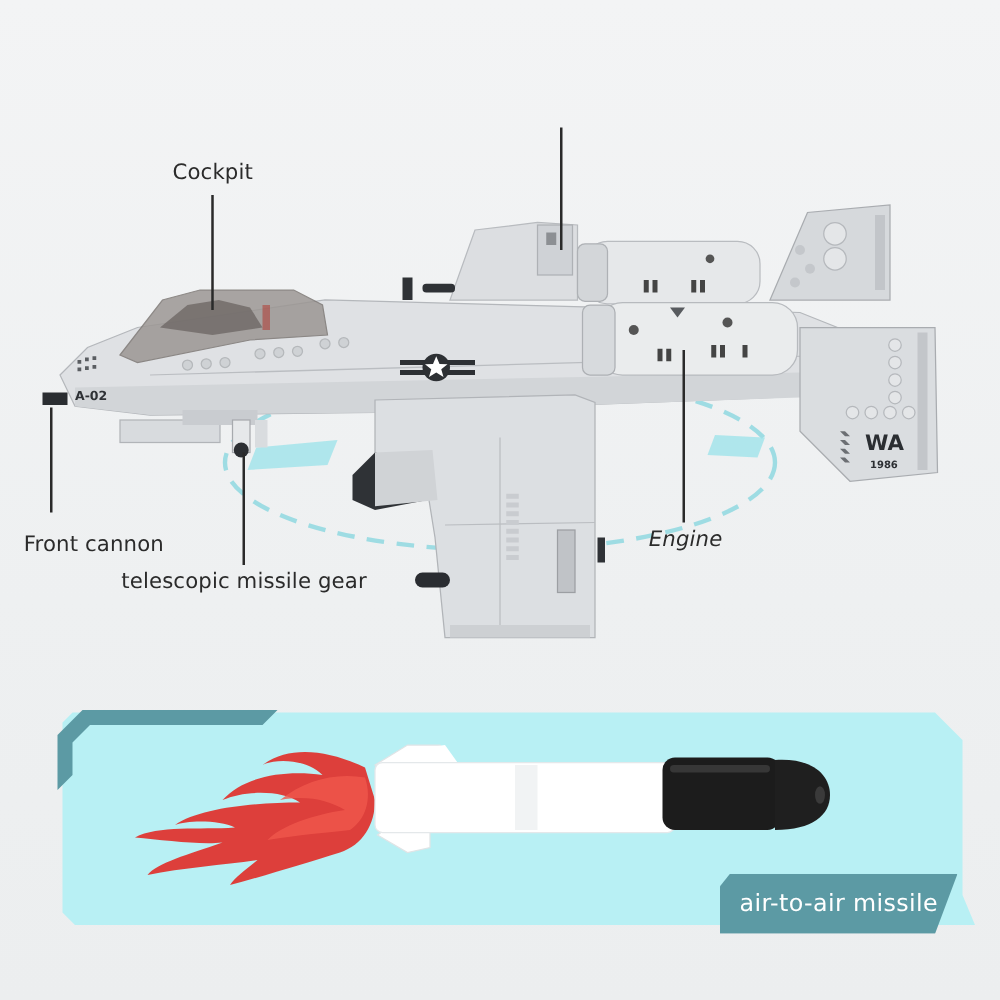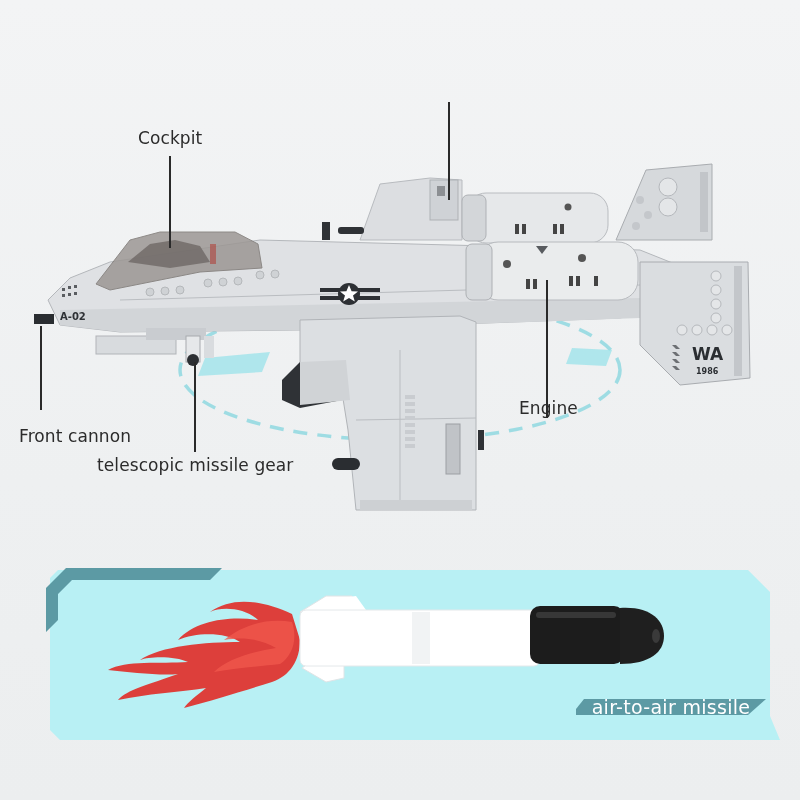--- a/index.html
+++ b/index.html
@@ -10,21 +10,21 @@
   }
   .stage { position: absolute; left: 0; top: 0; width: 800px; height: 800px; }
   .label {
     position: absolute; color: #2b2b2b; font-size: 17px; white-space: nowrap;
     letter-spacing: 0.1px;
   }
   .leader { position: absolute; background: #2a2a2a; width: 1.5px; }
   .plane-svg { position: absolute; left: 0; top: 0; }
   .missile-panel { position: absolute; left: 0; top: 0; }
   .missile-tag {
-    position: absolute; left: 576px; top: 699px; width: 190px; height: 16px;
+    position: absolute; left: 576px; top: 699px; width: 190px; height: 48px;
     background: #5c9aa4;
     clip-path: polygon(8px 0, 100% 0, calc(100% - 18px) 100%, 0 100%, 0 10px);
     display: flex; align-items: center; justify-content: center;
   }
   .missile-tag span { color: #ffffff; font-size: 19px; letter-spacing: 0.3px; }
 </style>
 </head>
 <body>
 
 <div class="stage">
@@ -177,21 +177,21 @@
 
   <div class="leader" style="left:448px; top:102px; height:98px;"></div>
   <div class="leader" style="left:169px; top:156px; height:92px;"></div>
   <div class="leader" style="left:40px; top:326px; height:84px;"></div>
   <div class="leader" style="left:194px; top:362px; height:90px;"></div>
   <div class="leader" style="left:546px; top:280px; height:138px;"></div>
 
   <div class="label" style="left:138px; top:128px;">Cockpit</div>
   <div class="label" style="left:19px; top:414px;margin-top:12px;">Front cannon</div>
   <div class="label" style="left:97px; top:455px;">telescopic missile gear</div>
-  <div class="label" style="left:519px; top:398px;">Engine</div>
+  <div class="label" style="left:519px; top:422px;font-style:italic;">Engine</div>
 
   <svg class="missile-panel" width="800" height="800" viewBox="0 0 800 800">
 
     <path d="M58,570 L748,570 L770,592 L770,716 L780,740 L60,740 L50,730 L50,578 Z" fill="#b8f0f4"></path>
 
     <path d="M66,568 L222,568 L210,580 L72,580 L58,594 L58,620 L46,632 L46,588 Z" fill="#5c9aa4"></path>
 
     <g>
 
       <path d="M292,614 C262,600 232,596 210,612 C222,606 246,608 258,620 C230,616 196,620 178,640 C196,632 226,632 240,642 C206,642 160,646 140,660 C150,656 176,656 188,662 C160,664 126,660 108,670 C130,672 160,676 178,674 C150,684 126,690 118,700 C146,694 180,692 206,688 C196,696 188,702 184,708 C214,700 246,690 272,682 C290,676 300,660 300,640 Z" fill="#e0302a" opacity="0.92"></path>

